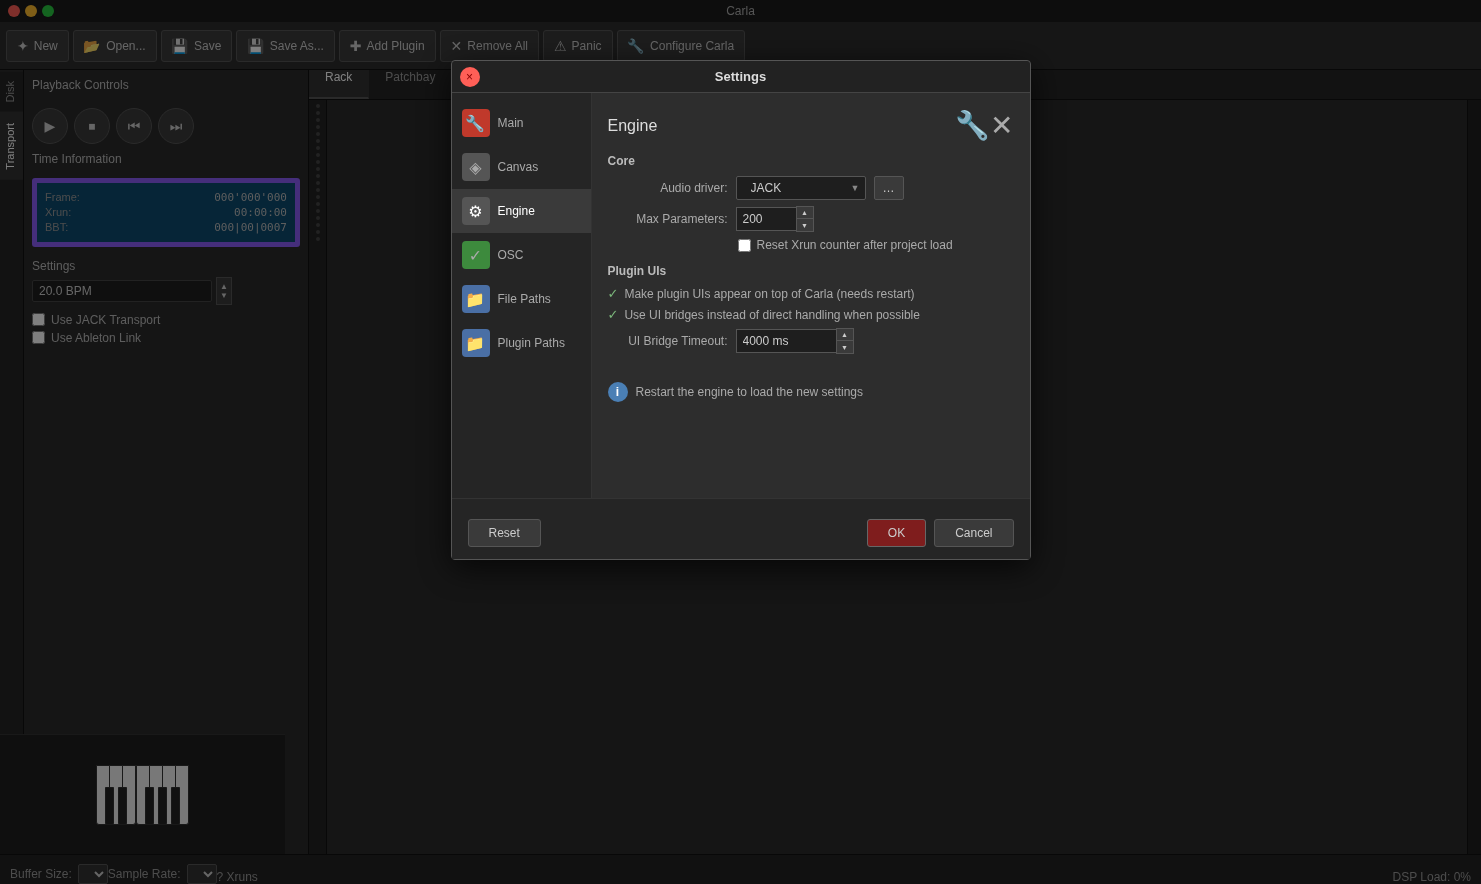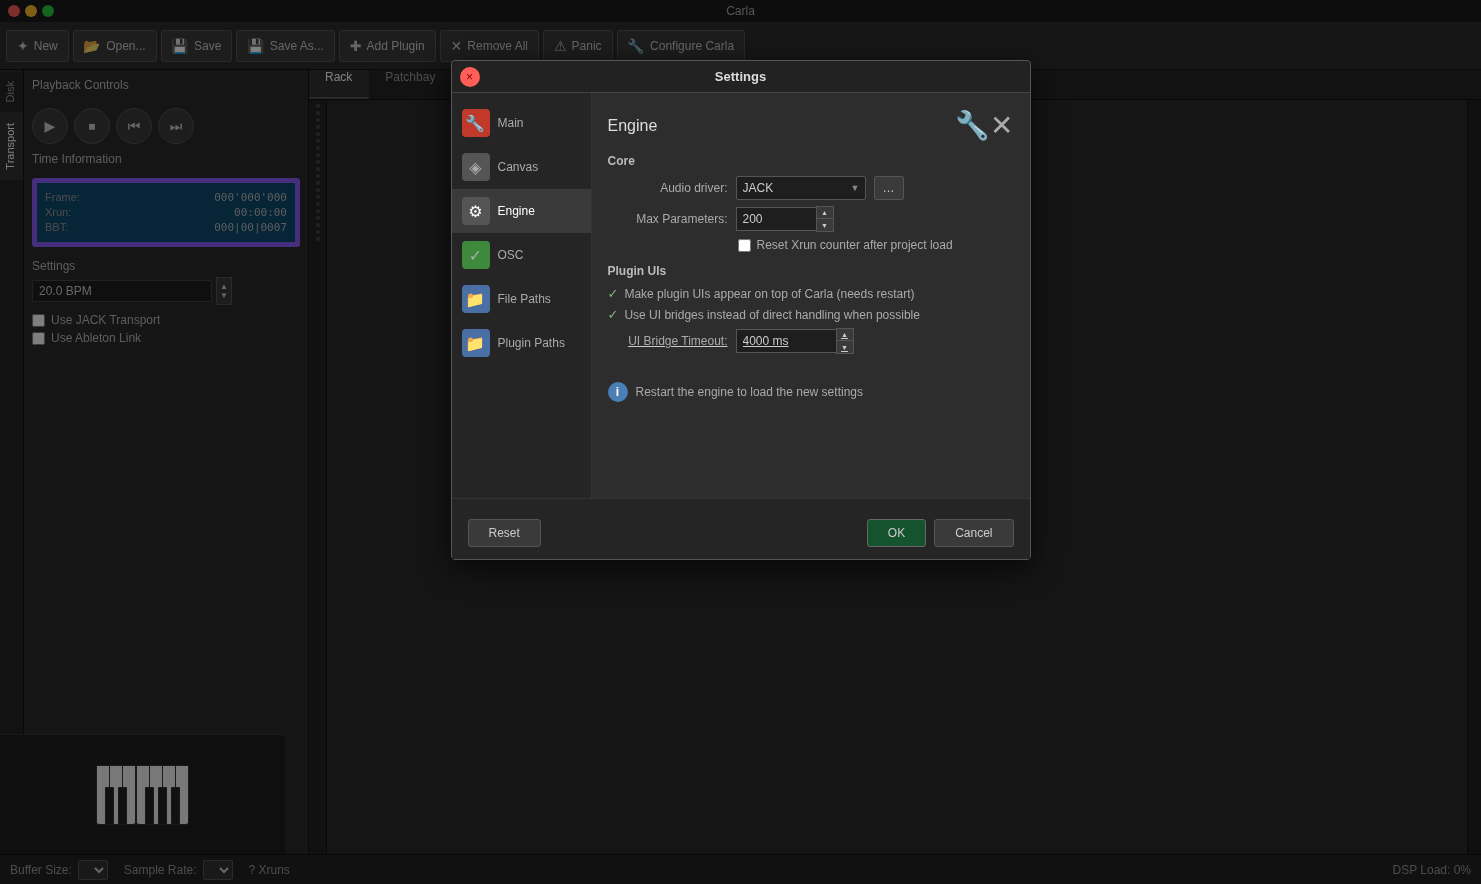--- a/index.html
+++ b/index.html
@@ -170,21 +170,21 @@
       height: 28px;
       cursor: pointer;
       display: flex;
       flex-direction: column;
       align-items: center;
       justify-content: center;
       font-size: 8px;
     }
     .checkbox-row {
       display: flex;
-      align-items: flex-end;
+      align-items: flex-start;
       gap: 6px;
       margin: 4px 0;
       font-size: 12px;
       color: #bbb;
     }
     .checkbox-row input { cursor: pointer; }
 
     
     .content-area {
       flex: 1;
@@ -240,23 +240,23 @@
       position: absolute;
       right: 0; top: 0; bottom: 0;
     }
 
     
     .status-bar {
       height: 30px;
       background: #222;
       border-top: 1px solid #111;
       display: flex;
-      align-items: center;
+      align-items: flex-end;
       padding: 0 10px;
-      gap: 16px;
+      gap: 0;
       font-size: 12px;
       color: #999;
     }
     .status-item {
       display: flex;
       align-items: center;
       gap: 6px;
     }
     .status-select {
       background: #333;
@@ -421,21 +421,21 @@
     .form-label {
       text-align: right;
       color: #aaa;
       font-size: 12px;
       min-width: 120px;
     }
     .form-select {
       background: #1e1e1e;
       border: 1px solid #555;
       color: #ccc;
-      padding: 4px 6px;
+      padding: 4px 14px;
       font-size: 12px;
       border-radius: 2px;
       min-width: 130px;
       appearance: none;
       cursor: pointer;
     }
     .select-wrapper {
       position: relative;
       display: inline-block;
     }
@@ -464,21 +464,21 @@
     .spinbox {
       display: flex;
       align-items: center;
     }
     .spinbox input {
       background: #1e1e1e;
       border: 1px solid #555;
       color: #ccc;
       padding: 4px 6px;
       font-size: 12px;
-      width: 80px;
+      width: 60px;
       border-right: none;
     }
     .spinbox-btns {
       display: flex;
       flex-direction: column;
       border: 1px solid #555;
     }
     .spinbox-btns button {
       background: #3a3a3a;
       border: none;
@@ -553,21 +553,21 @@
       background: #3a3a3a;
       border: 1px solid #555;
       color: #ccc;
       padding: 6px 20px;
       cursor: pointer;
       border-radius: 3px;
       font-size: 12px;
       margin-top: 8px;
     }
     .footer-btn.primary {
-      background: #14532d;
+      background: #7f1d1d;
       border-color: #666;
     }
   </style>
 </head>
 <body>
 
 <div class="title-bar">
   <div class="window-controls">
     <span class="wc-btn wc-close"></span>
     <span class="wc-btn wc-min"></span>
@@ -818,21 +818,21 @@
 
         <div class="check-item">
           <span class="checkmark">✓</span>
           <span>Make plugin UIs appear on top of Carla (needs restart)</span>
         </div>
         <div class="check-item">
           <span class="checkmark">✓</span>
           <span>Use UI bridges instead of direct handling when possible</span>
         </div>
 
-        <div class="form-row" style="margin-top:6px;text-decoration:underline;">
+        <div class="form-row" style="margin-top:6px;">
           <span class="form-label">UI Bridge Timeout:</span>
           <div class="spinbox">
             <input type="text" value="4000 ms" style="width: 100px;">
             <div class="spinbox-btns">
               <button>▲</button>
               <button>▼</button>
             </div>
           </div>
         </div>
 

